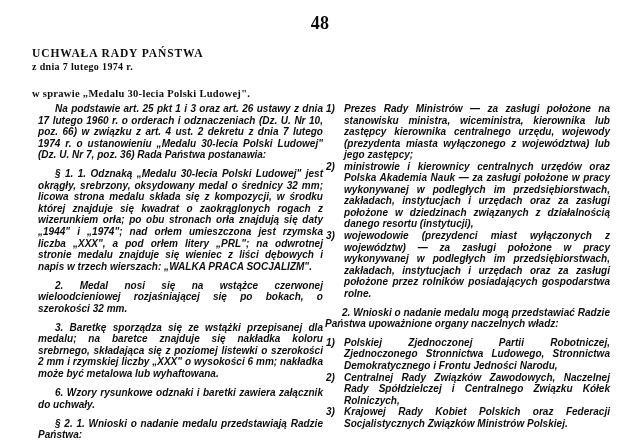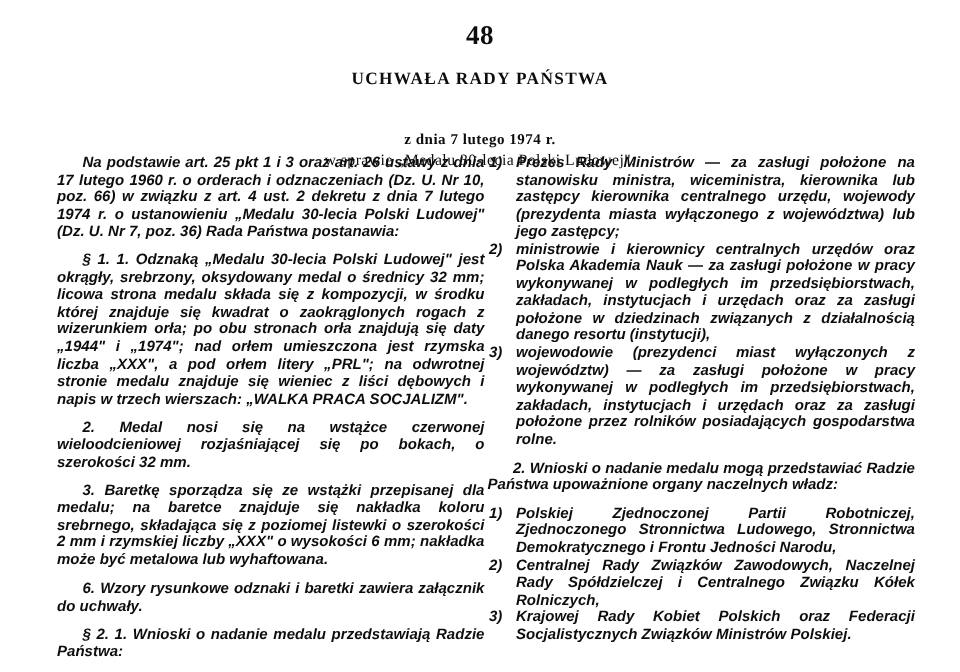--- a/index.html
+++ b/index.html
@@ -22,42 +22,42 @@
   }
   .page-number {
     text-align: center;
     font-family: "Liberation Serif", serif;
     font-weight: bold;
     font-size: 18px;
     letter-spacing: 0.3px;
     margin-top: 13px;
   }
   .head-block {
-    text-align: center;
     margin-top: 13px;
+    padding-left: 32px;
   }
   .head-title {
     font-family: "Liberation Serif", serif;
     font-weight: bold;
     font-size: 11.5px;
     letter-spacing: 0.9px;
   }
   .head-date {
     font-family: "Liberation Serif", serif;
     font-weight: bold;
     font-size: 10px;
     letter-spacing: 0.35px;
-    margin-top: 29px;
+    margin-top: 2px;
   }
   .head-subject {
     font-family: "Liberation Serif", serif;
-    font-weight: normal;
+    font-weight: bold;
     font-size: 10.5px;
     letter-spacing: 0.3px;
-    margin-top: 3px;
+    margin-top: 16px;
   }
   .columns {
     position: absolute;
     top: 103px;
     left: 0;
     right: 0;
     display: flex;
     gap: 0;
   }
   .col {

